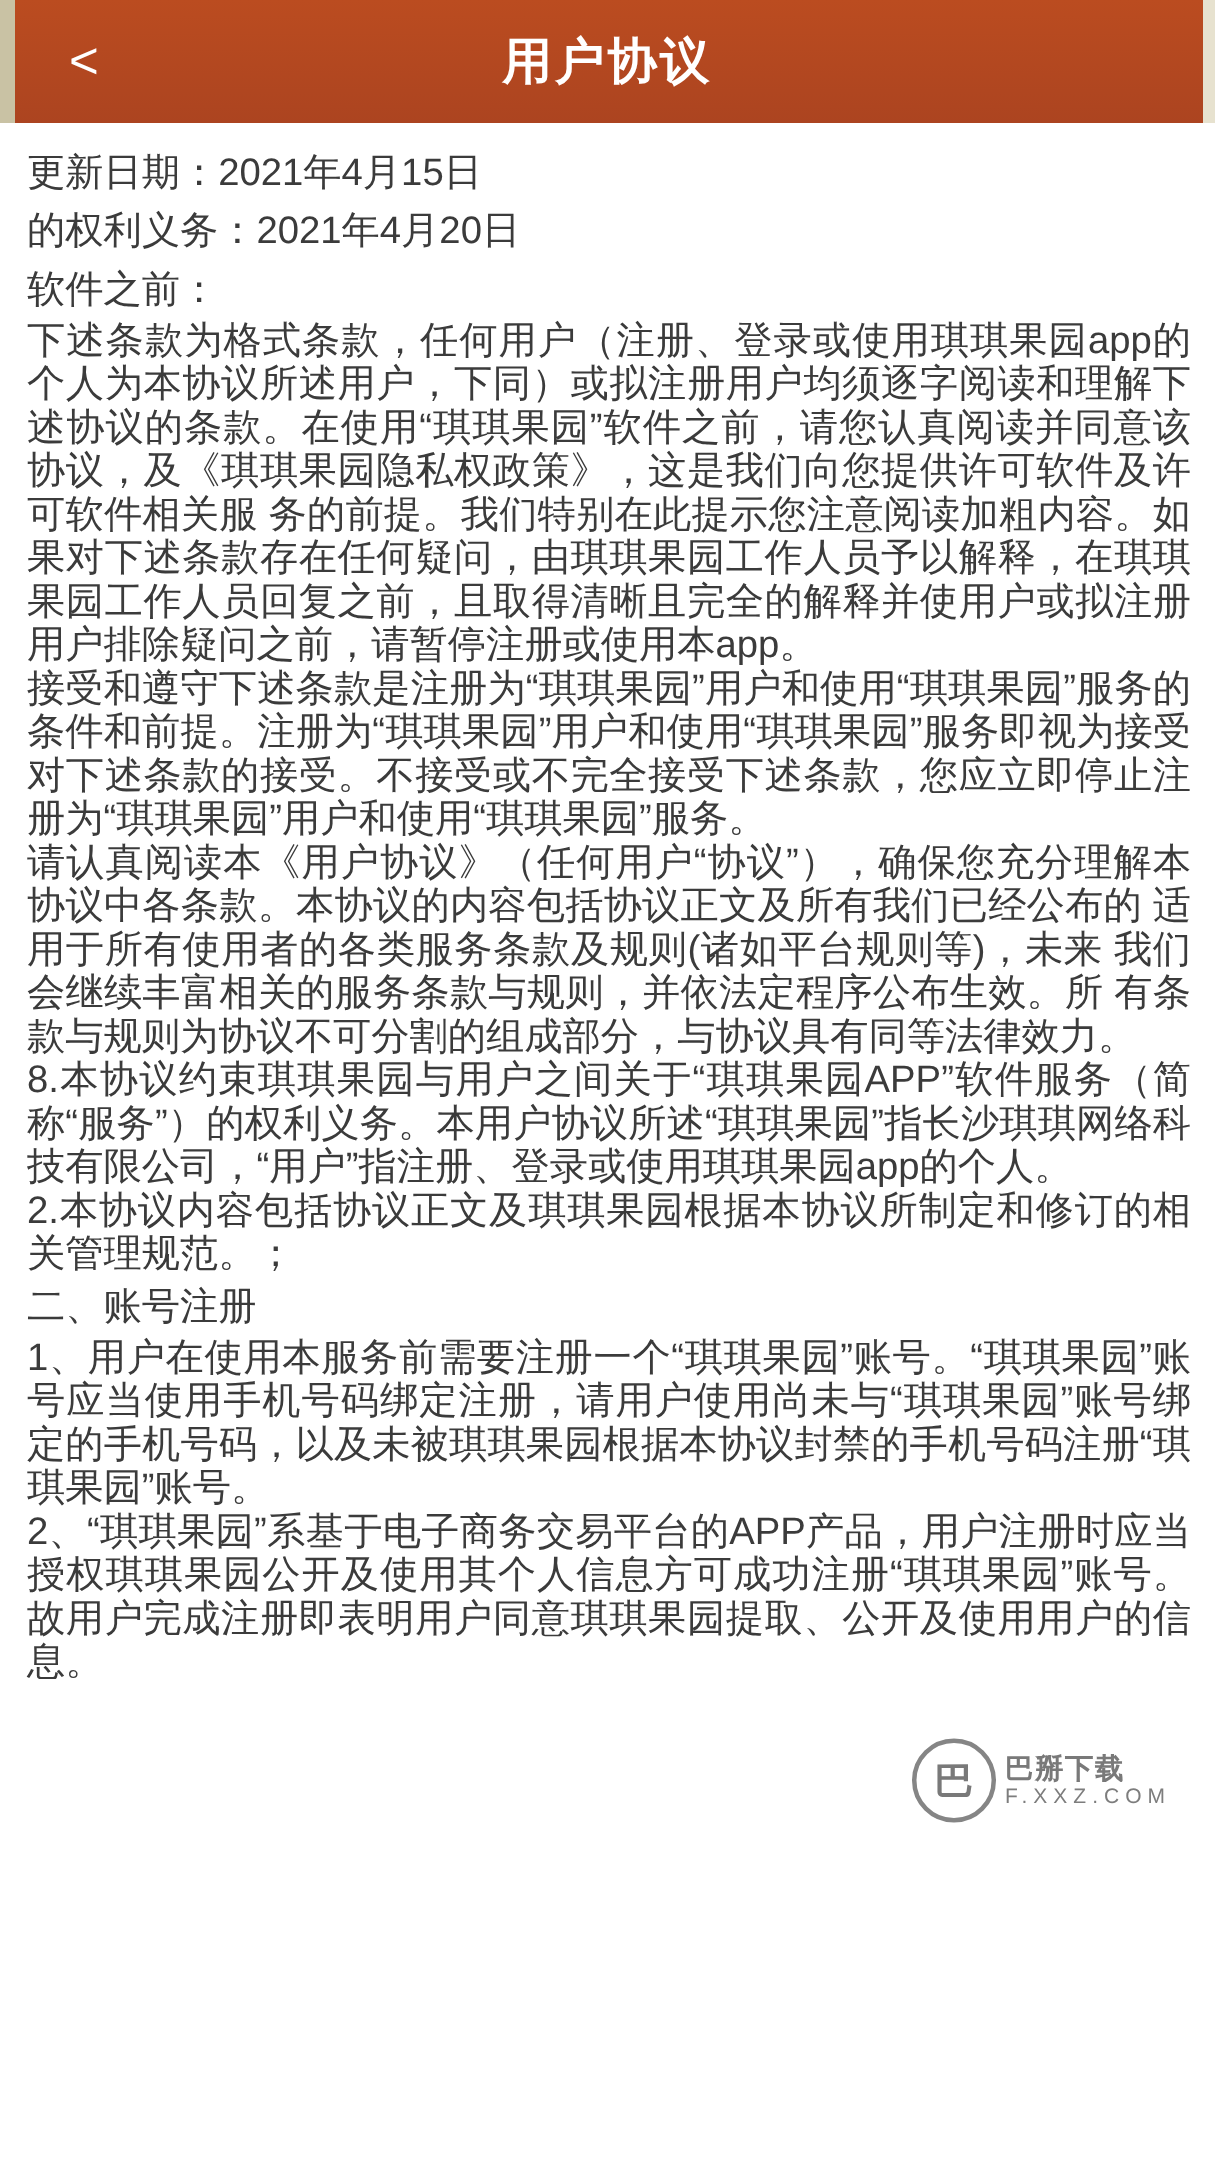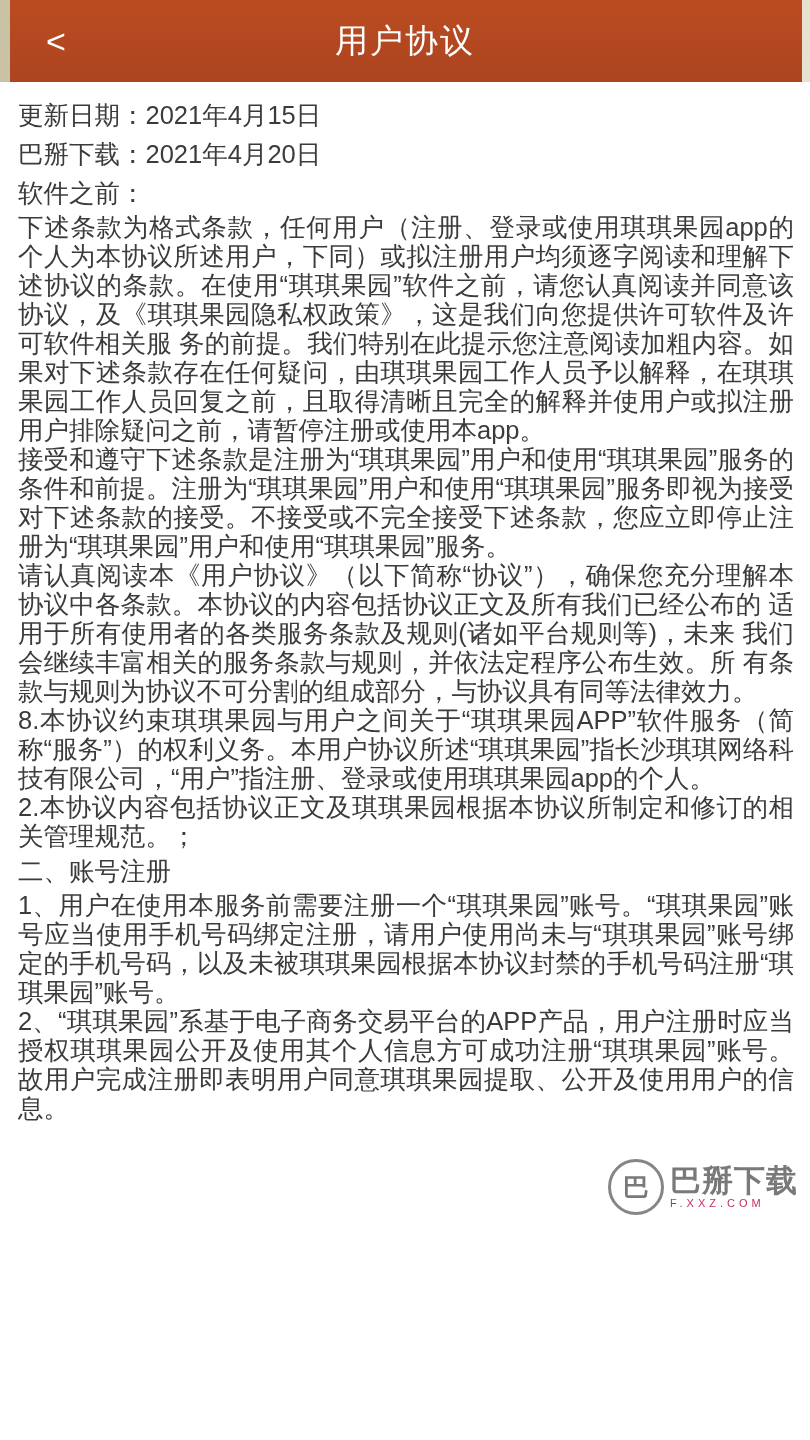--- a/index.html
+++ b/index.html
@@ -57,21 +57,21 @@
     line-height: 1;
     font-family: "Liberation Sans", sans-serif;
     font-weight: 300;
     cursor: pointer;
   }
   .header-title {
     width: 100%;
     text-align: center;
     color: #ffffff;
     font-size: 33px;
-    font-weight: normal;
+    font-weight: bold;
     letter-spacing: 2px;
   }
   
   .content {
     position: relative;
     padding: 14px 16px 0 18px;
     box-sizing: border-box;
     height: 1138px;
     overflow: hidden;
     background: #ffffff;
@@ -120,53 +120,53 @@
     background: rgba(255,255,255,0.35);
   }
   .wm-text {
     margin-left: 6px;
     display: flex;
     flex-direction: column;
     line-height: 1.05;
   }
   .wm-main {
     color: #6e6e6e;
-    font-size: 31px;
+    font-size: 19px;
     font-weight: bold;
     letter-spacing: 1px;
   }
   .wm-sub {
-    color: #be185d;
-    font-size: 11px;
+    color: #737373;
+    font-size: 14px;
     letter-spacing: 4px;
   }
 </style>
 </head>
 <body>
 
 <div id="app">
 
   <div class="header">
     <div class="side-strip-left"></div>
     <div class="side-strip-right"></div>
     <div class="back-btn">
       <span>&lt;</span>
     </div>
     <div class="header-title">用户协议</div>
   </div>
 
   <div class="content">
 
     <div class="meta">更新日期：2021年4月15日</div>
-    <div class="meta">巴掰下载：2021年4月20日</div>
+    <div class="meta">的权利义务：2021年4月20日</div>
     <div class="meta">软件之前：</div>
 
     <p class="para">下述条款为格式条款，任何用户（注册、登录或使用琪琪果园app的个人为本协议所述用户，下同）或拟注册用户均须逐字阅读和理解下述协议的条款。在使用“琪琪果园”软件之前，请您认真阅读并同意该协议，及《琪琪果园隐私权政策》，这是我们向您提供许可软件及许可软件相关服 务的前提。我们特别在此提示您注意阅读加粗内容。如果对下述条款存在任何疑问，由琪琪果园工作人员予以解释，在琪琪果园工作人员回复之前，且取得清晰且完全的解释并使用户或拟注册用户排除疑问之前，请暂停注册或使用本app。</p>
     <p class="para">接受和遵守下述条款是注册为“琪琪果园”用户和使用“琪琪果园”服务的条件和前提。注册为“琪琪果园”用户和使用“琪琪果园”服务即视为接受对下述条款的接受。不接受或不完全接受下述条款，您应立即停止注册为“琪琪果园”用户和使用“琪琪果园”服务。</p>
-    <p class="para">请认真阅读本《用户协议》（以下简称“协议”），确保您充分理解本协议中各条款。本协议的内容包括协议正文及所有我们已经公布的 适用于所有使用者的各类服务条款及规则(诸如平台规则等)，未来 我们会继续丰富相关的服务条款与规则，并依法定程序公布生效。所 有条款与规则为协议不可分割的组成部分，与协议具有同等法律效力。</p>
+    <p class="para">请认真阅读本《用户协议》（任何用户“协议”），确保您充分理解本协议中各条款。本协议的内容包括协议正文及所有我们已经公布的 适用于所有使用者的各类服务条款及规则(诸如平台规则等)，未来 我们会继续丰富相关的服务条款与规则，并依法定程序公布生效。所 有条款与规则为协议不可分割的组成部分，与协议具有同等法律效力。</p>
 
     <p class="para">8.本协议约束琪琪果园与用户之间关于“琪琪果园APP”软件服务（简称“服务”）的权利义务。本用户协议所述“琪琪果园”指长沙琪琪网络科技有限公司，“用户”指注册、登录或使用琪琪果园app的个人。</p>
     <p class="para">2.本协议内容包括协议正文及琪琪果园根据本协议所制定和修订的相关管理规范。；</p>
 
     <div class="heading">二、账号注册</div>
     <p class="para">1、用户在使用本服务前需要注册一个“琪琪果园”账号。“琪琪果园”账号应当使用手机号码绑定注册，请用户使用尚未与“琪琪果园”账号绑定的手机号码，以及未被琪琪果园根据本协议封禁的手机号码注册“琪琪果园”账号。</p>
     <p class="para">2、“琪琪果园”系基于电子商务交易平台的APP产品，用户注册时应当授权琪琪果园公开及使用其个人信息方可成功注册“琪琪果园”账号。故用户完成注册即表明用户同意琪琪果园提取、公开及使用用户的信息。</p>
 
     <div class="watermark">
       <div class="wm-circle">巴</div>

